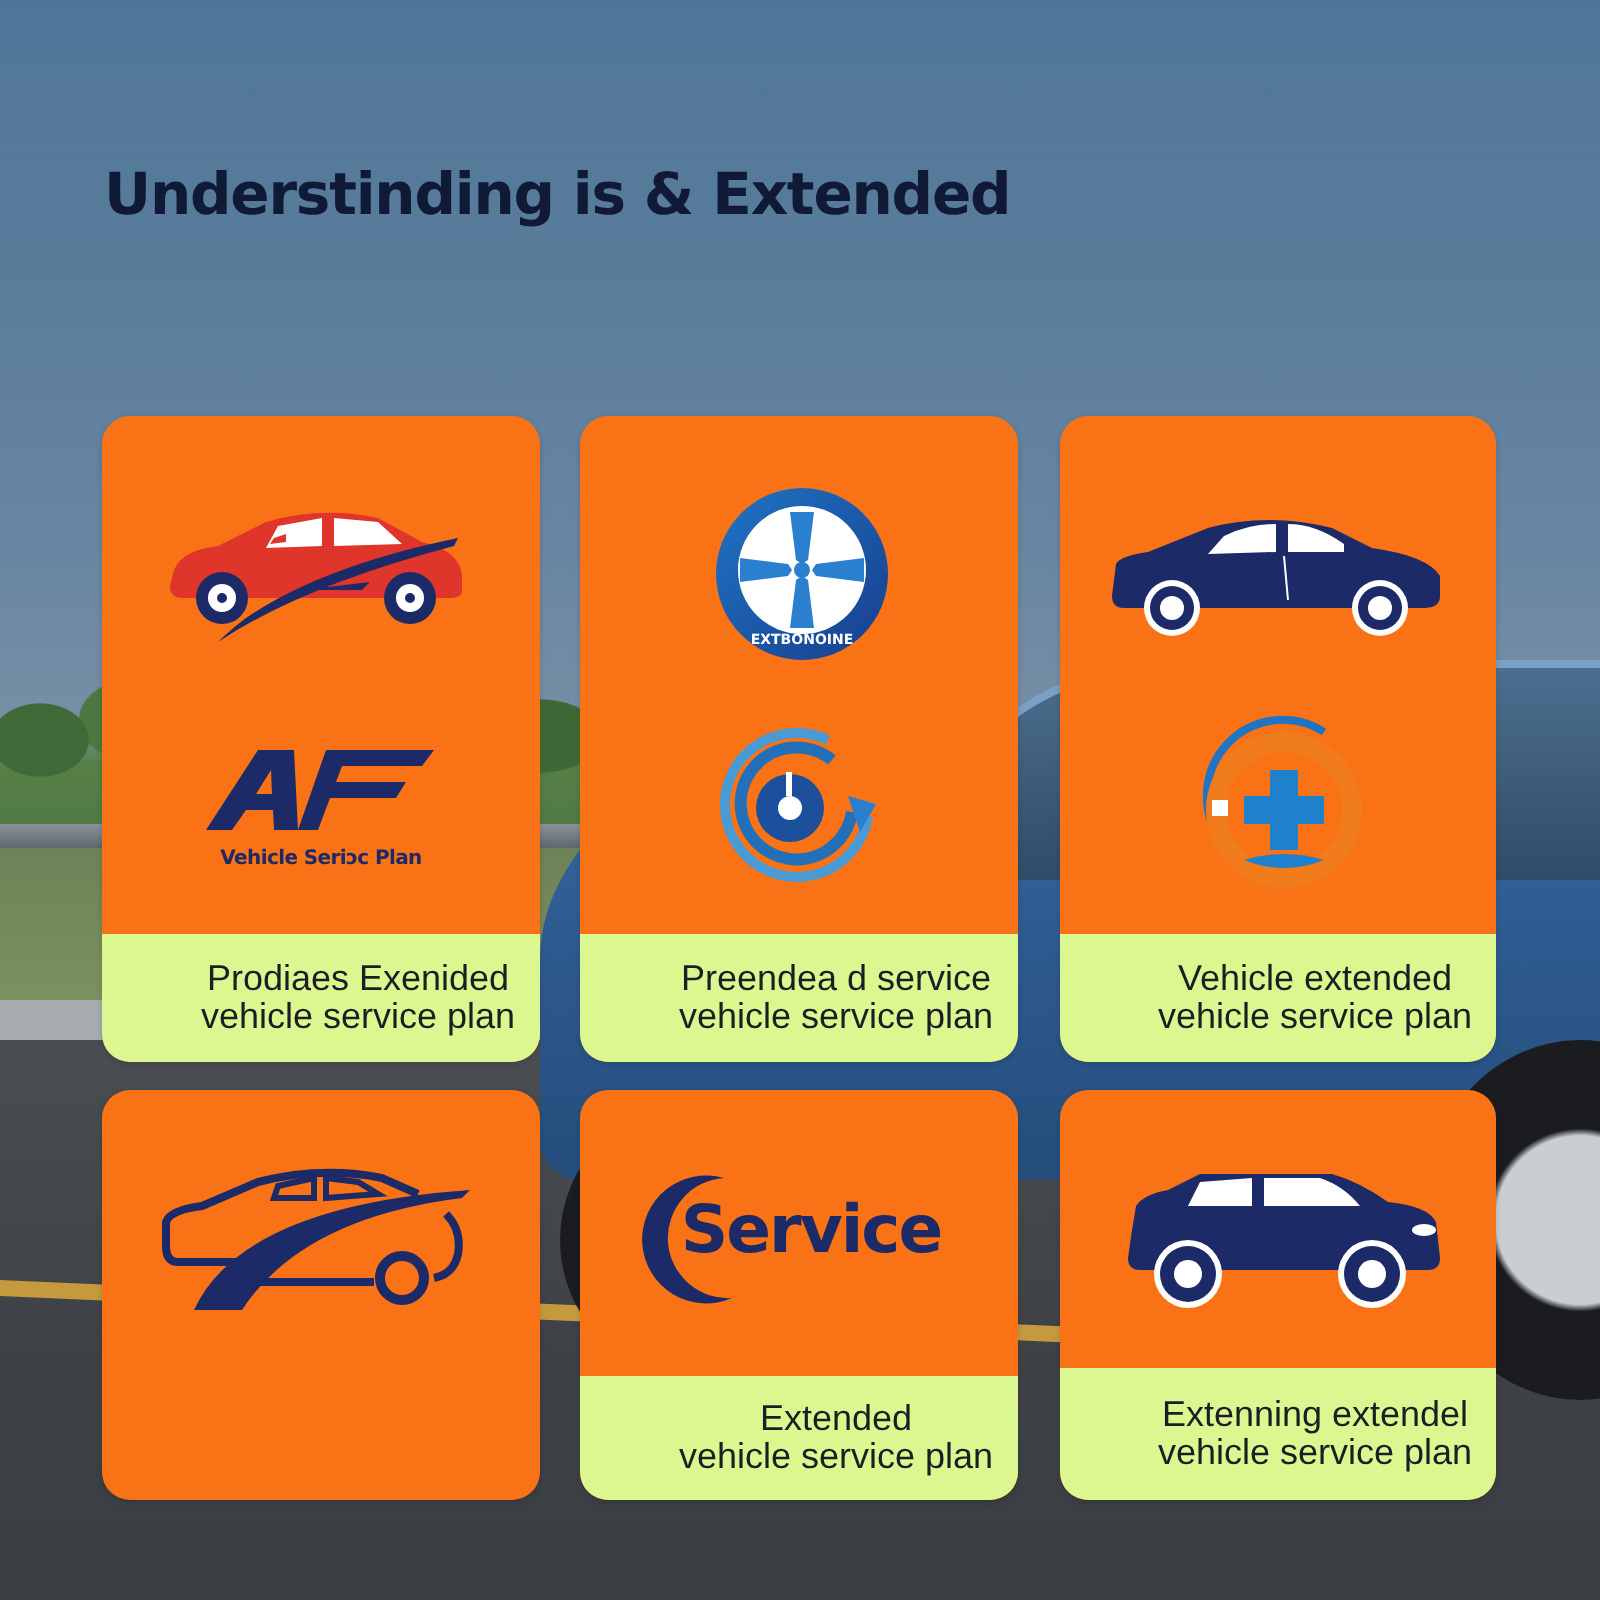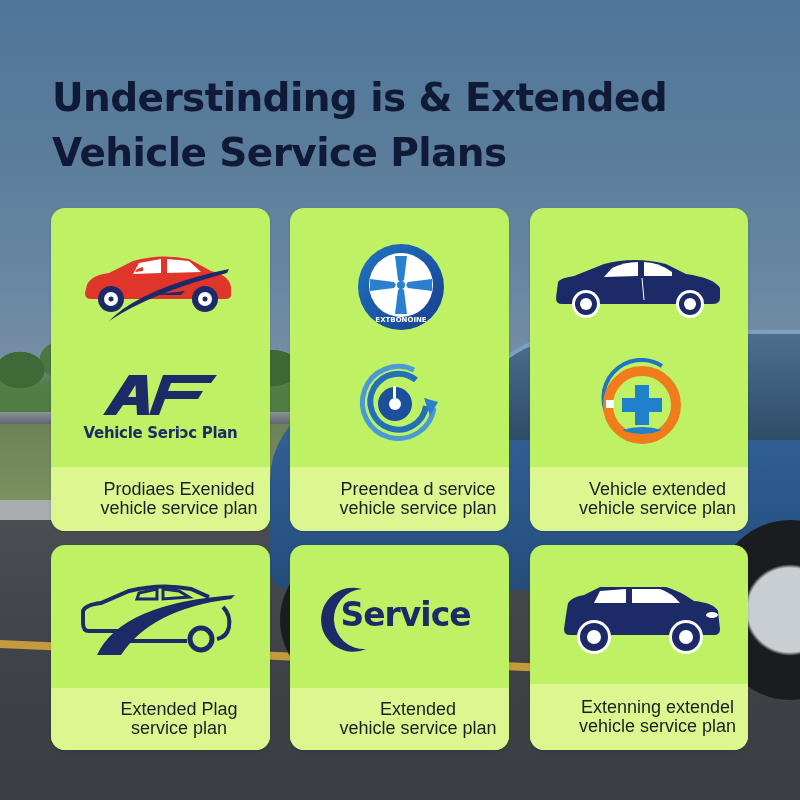--- a/index.html
+++ b/index.html
@@ -72,30 +72,30 @@
       background: radial-gradient(circle, #c9ced3 0 35%, #1a1c1f 38% 100%);
       border-radius: 50%;
     }
 
     
     .title {
       position: absolute; left: 52px; top: 70px; width: 720px;
       font-family: "DejaVu Sans", sans-serif;
       font-weight: bold;
       color: #101935;
-      font-size: 39px;
+      font-size: 29px;
       line-height: 55px;
       letter-spacing: -0.6px;
     }
     .title span { display: block; white-space: nowrap; }
 
     
     .card {
       position: absolute;
-      background: #bef264;
+      background: #f97316;
       border-radius: 14px;
       overflow: hidden;
       box-shadow: 0 1px 3px rgba(0,0,0,0.15);
     }
     .card .footer {
       position: absolute; left: 0; right: 0; bottom: 0;
       background: #dcf78f;
       display: flex; flex-direction: column; align-items: center; justify-content: center;
       color: #1b1f24;
       font-size: 18px;
@@ -125,21 +125,20 @@
   <div class="bg-car">
     <div class="body"></div>
     <div class="window"></div>
     <div class="wheel1"></div>
     <div class="wheel2"></div>
   </div>
 </div>
 
 <h1 class="title">
   <span>Understinding is &amp; Extended</span>
-  <span>Vehicle Service Plans</span>
 </h1>
 
 <div class="card" style="left:51px; top:208px; width:219px; height:323px;">
   <span class="icon-wrap" style="left:30px; top:45px; width:160px; height:72px;">
     <svg width="160" height="72" viewBox="0 0 160 72">
       <path d="M6 32 Q10 22 28 20 L52 8 Q80 0 108 6 L130 18 Q148 22 150 34 L150 42 Q150 46 144 46 L10 46 Q4 46 4 40 Z" fill="#e0352b"></path>
       <path d="M58 10 L80 6 L80 20 L52 21 Z" fill="#ffffff"></path>
       <path d="M86 6 L108 8 L120 19 L86 20 Z" fill="#ffffff"></path>
       <path d="M56 16 L62 14 L62 18 L54 19 Z" fill="#e0352b"></path>
       <circle cx="30" cy="46" r="13" fill="#1c2a68"></circle>
@@ -151,21 +150,21 @@
       <path d="M28 68 Q70 40 146 20 L148 16 Q80 30 42 56 Q34 62 28 68 Z" fill="#1c2a68"></path>
       <path d="M70 42 L104 38 L100 42 Z" fill="#1c2a68"></path>
     </svg>
   </span>
   <span class="icon-wrap" style="left:48px; top:163px; width:118px; height:45px;">
     <svg width="118" height="45" viewBox="0 0 118 45">
       <path d="M4 44 L30 4 L48 4 L50 44 L38 44 L37.5 34 L24 34 L17 44 Z M29 26 L37 26 L36.5 14 Z" fill="#1c2a68"></path>
       <path d="M50 44 L64 4 L118 4 L112 12 L72 12 L69 20 L104 20 L99 28 L66 28 L60 44 Z" fill="#1c2a68"></path>
     </svg>
   </span>
-  <div class="logo-text" style="top:216px; font-size:15px; letter-spacing:-0.3px;">Vehicle Seriɔc Plan</div>
+  <div class="logo-text" style="top:216px; font-size:10px; letter-spacing:-0.3px;">Vehicle Seriɔc Plan</div>
   <div class="footer" style="height:64px;">
     <span>Prodiaes Exenided</span>
     <span>vehicle service plan</span>
   </div>
 </div>
 
 <div class="card" style="left:290px; top:208px; width:219px; height:323px;">
   <span class="icon-wrap" style="left:66px; top:34px; width:90px; height:90px;">
     <svg width="90" height="90" viewBox="0 0 90 90">
       <defs>
@@ -236,24 +235,20 @@
     <svg width="160" height="80" viewBox="0 0 160 80">
       <path d="M40 48 L8 48 Q2 48 2 40 L2 28 Q4 22 20 20 L48 8 Q80 0 110 6 L128 14" fill="none" stroke="#1c2a68" stroke-width="4"></path>
       <path d="M58 10 L76 6 L76 16 L56 16 Z" fill="none" stroke="#1c2a68" stroke-width="3"></path>
       <path d="M82 6 L98 8 L108 14 L82 16 Z" fill="none" stroke="#1c2a68" stroke-width="3"></path>
       <path d="M16 72 Q40 20 154 12 L150 16 Q70 26 40 72 Z" fill="#1c2a68"></path>
       <path d="M48 58 L106 58" stroke="#1c2a68" stroke-width="4"></path>
       <circle cx="120" cy="56" r="11" fill="none" stroke="#1c2a68" stroke-width="5"></circle>
       <path d="M142 24 Q150 32 148 44 Q146 54 136 56" fill="none" stroke="#1c2a68" stroke-width="4"></path>
     </svg>
   </span>
-  <div class="footer" style="height:62px;">
-    <span>Extended Plag</span>
-    <span>service plan</span>
-  </div>
 </div>
 
 <div class="card" style="left:290px; top:545px; width:219px; height:205px;">
   <span class="icon-wrap" style="left:20px; top:38px; width:60px; height:72px;">
     <svg width="60" height="72" viewBox="0 0 60 72">
       <path d="M52 6 A32 32 0 1 0 56 66 A28 28 0 1 1 52 6 Z" fill="#1c2a68"></path>
     </svg>
   </span>
   <div class="logo-text" style="top:50px; left:12px; font-size:33px; letter-spacing:-1px;">Service</div>
   <div class="footer" style="height:62px;">

